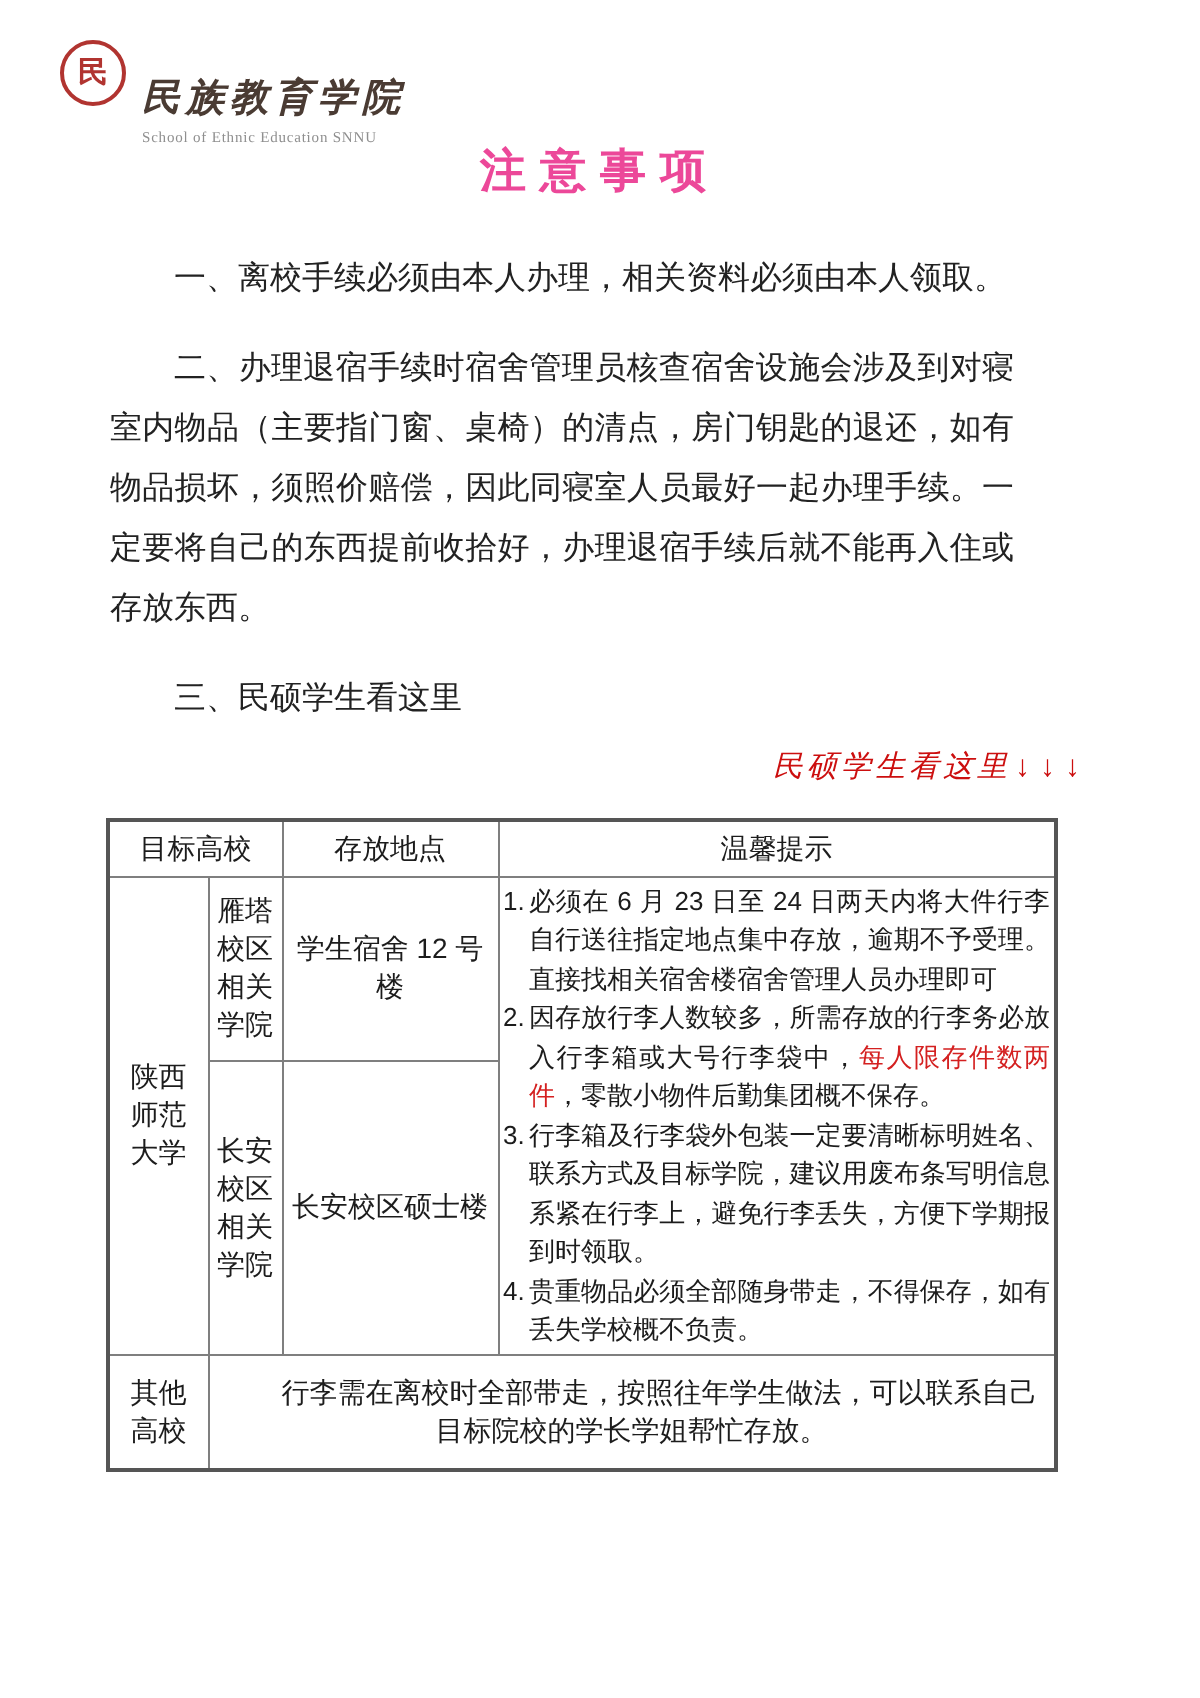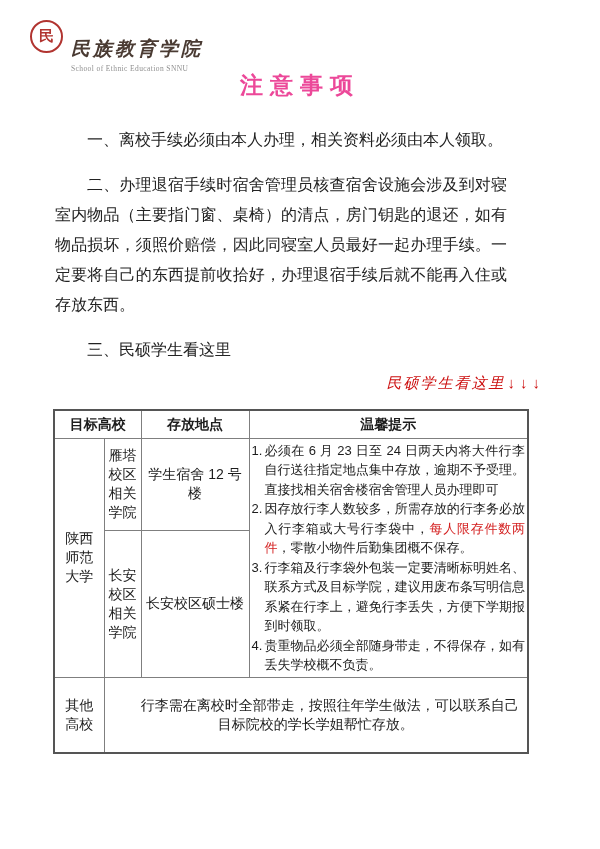--- a/index.html
+++ b/index.html
@@ -58,22 +58,22 @@
   table.storage{
     border-collapse:collapse;table-layout:fixed;margin-top:16px;margin-left:-2px;
     width:474px;font-family:"Liberation Sans","DejaVu Sans",sans-serif;
     border:2px solid var(--border_dark);
   }
   table.storage th,table.storage td{
     border:1px solid var(--border_light);
     font-size:14px;text-align:center;vertical-align:middle;color:#1c1c1c;
     padding:2px;line-height:19px;
   }
-  table.storage th{height:28px;font-weight:bold;}
-  tr.r1{height:92px;} tr.r2{height:146px;} tr.r3{height:76px;}
+  table.storage th{height:28px;font-weight:normal;}
+  tr.r1{height:92px;} tr.r2{height:146px;} tr.r3{height:58px;}
   col.cA{width:50px;} col.cB{width:37px;} col.cC{width:108px;} col.cD{width:279px;}
   .pre{white-space:pre-line;}
   
   td.tips-cell{vertical-align:top;text-align:left;padding:6px 4px 4px 4px;}
   ul.tips{list-style:none;}
   ul.tips li{
     position:relative;padding-left:13px;font-size:13px;line-height:19.5px;
     text-align:justify;
   }
   ul.tips .tip-num{position:absolute;left:0;top:0;font-size:13px;}

